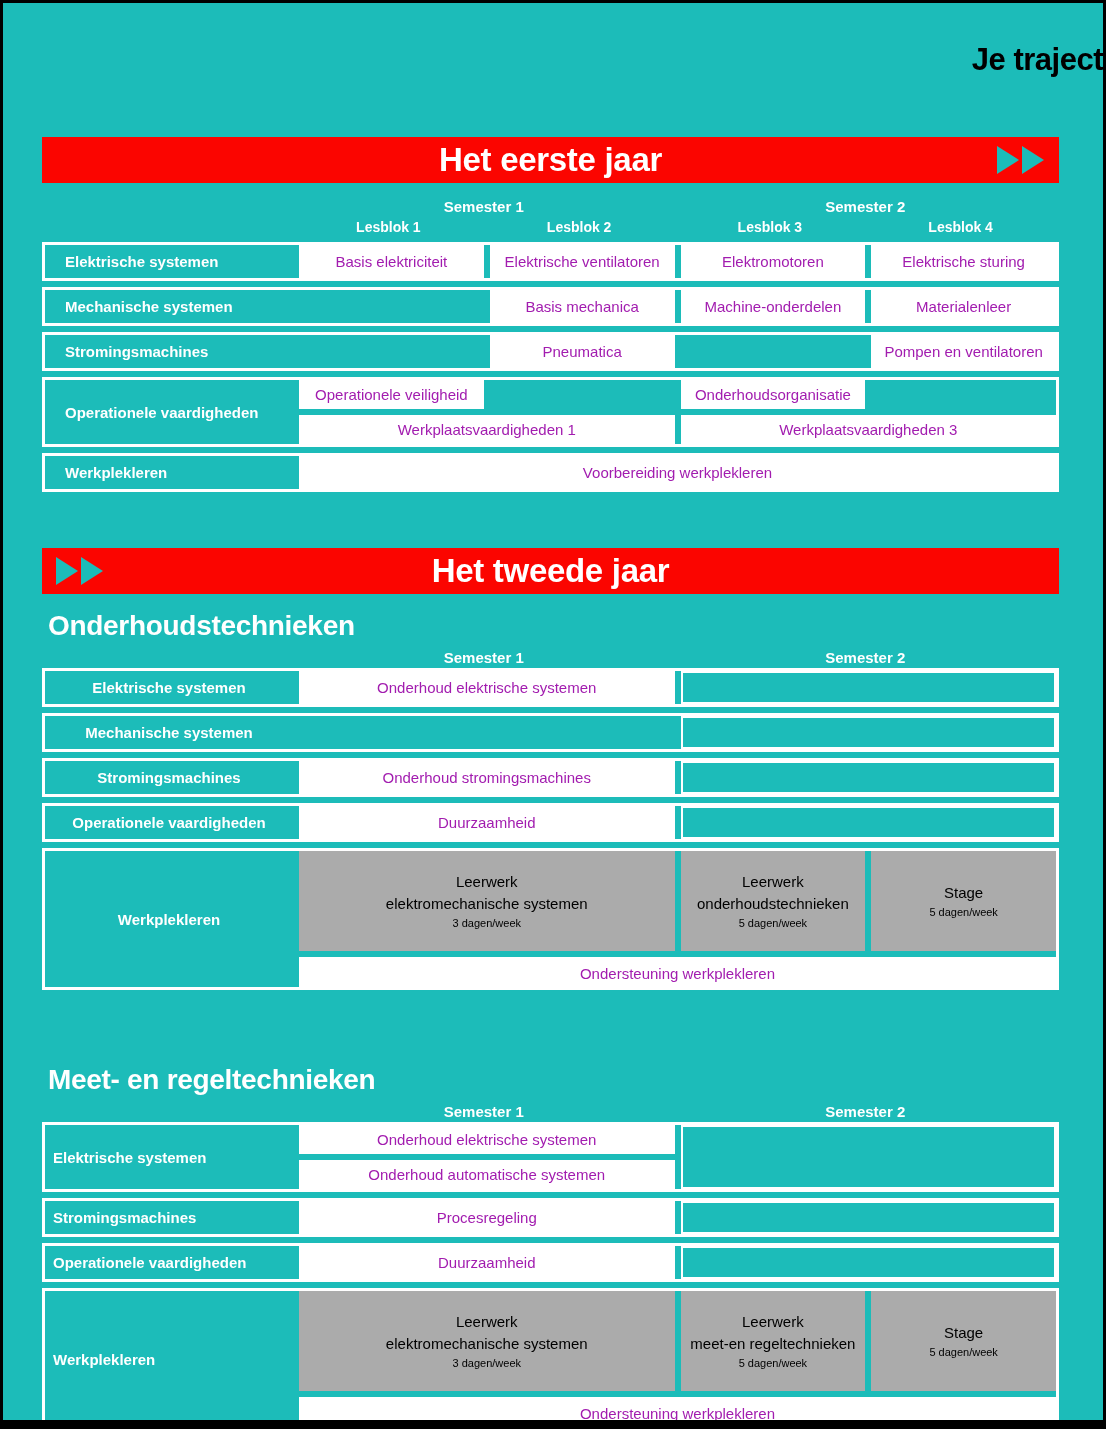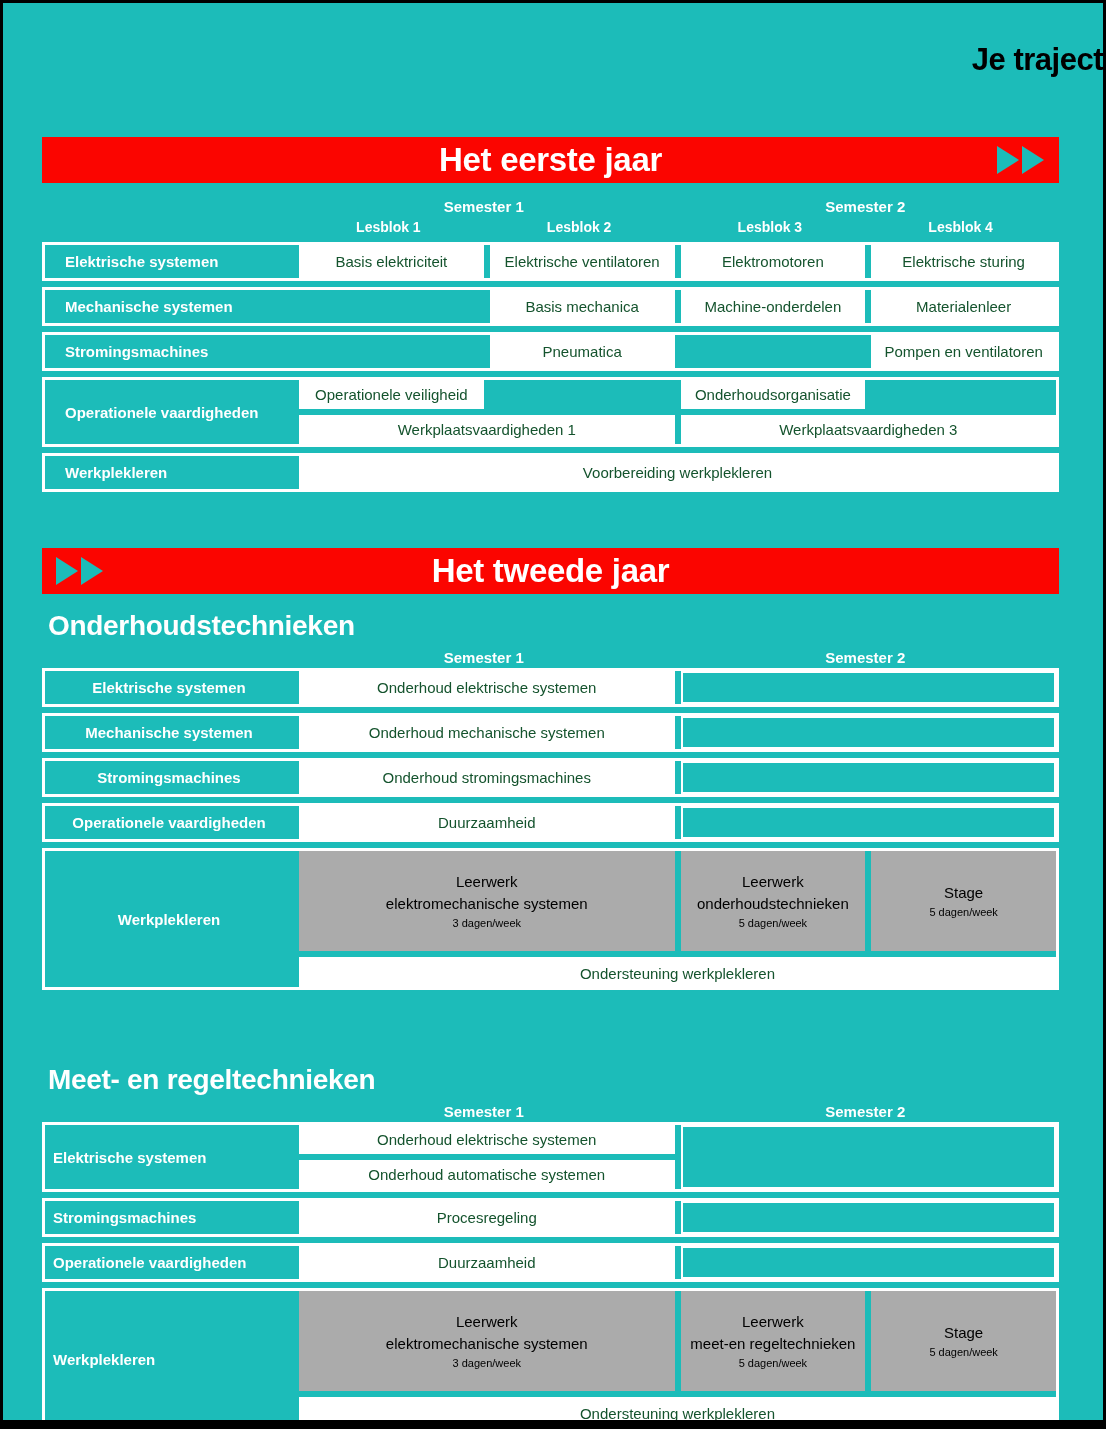--- a/index.html
+++ b/index.html
@@ -36,21 +36,21 @@
   .sem.s2 { grid-column:4 / 6; }
   .lesblok { text-align:center; color:#fff; font-weight:bold; font-size:14px; }
   .sem-row { margin-top:12px; height:22px; }
   .lesblok-row { height:20px; margin-bottom:5px; }
 
   .trow {
     display:grid; grid-template-columns:248px 1fr 1fr 1fr 1fr;
     gap:6px; border:3px solid #fff; background:#1CBCB9; margin-bottom:6px;
   }
   .trow > div { min-height:33px; display:flex; align-items:center; justify-content:center; box-sizing:border-box; }
-  .cw { background:#fff; color:#14532d; font-size:15px; }
+  .cw { background:#fff; color:#a21caf; font-size:15px; }
   .cl { color:#fff; font-weight:bold; font-size:15px; justify-content:flex-start !important; padding-left:20px; }
   .cl.center { justify-content:center !important; padding-left:0; }
   .cl.tight { padding-left:8px; }
   .cf { background:transparent; }
   .ce { border:2px solid #fff; }
   .span-l2   { grid-column:1 / 3; }
   .span-c23  { grid-column:2 / 4; }
   .span-c45  { grid-column:4 / 6; }
   .span-c25  { grid-column:2 / 6; }
   .two-rows { grid-template-rows:1fr 1fr; }
@@ -154,21 +154,20 @@
       <span class="sem s2">Semester 2</span>
     </div>
 
     <div class="trow">
       <div class="cl center">Elektrische systemen</div>
       <div class="cw span-c23">Onderhoud elektrische systemen</div>
       <div class="ce span-c45"></div>
     </div>
     <div class="trow">
       <div class="cl center">Mechanische systemen</div>
-      <div class="cw span-c23">Onderhoud mechanische systemen</div>
       <div class="ce span-c45"></div>
     </div>
     <div class="trow">
       <div class="cl center">Stromingsmachines</div>
       <div class="cw span-c23">Onderhoud stromingsmachines</div>
       <div class="ce span-c45"></div>
     </div>
     <div class="trow">
       <div class="cl center">Operationele vaardigheden</div>
       <div class="cw span-c23">Duurzaamheid</div>

